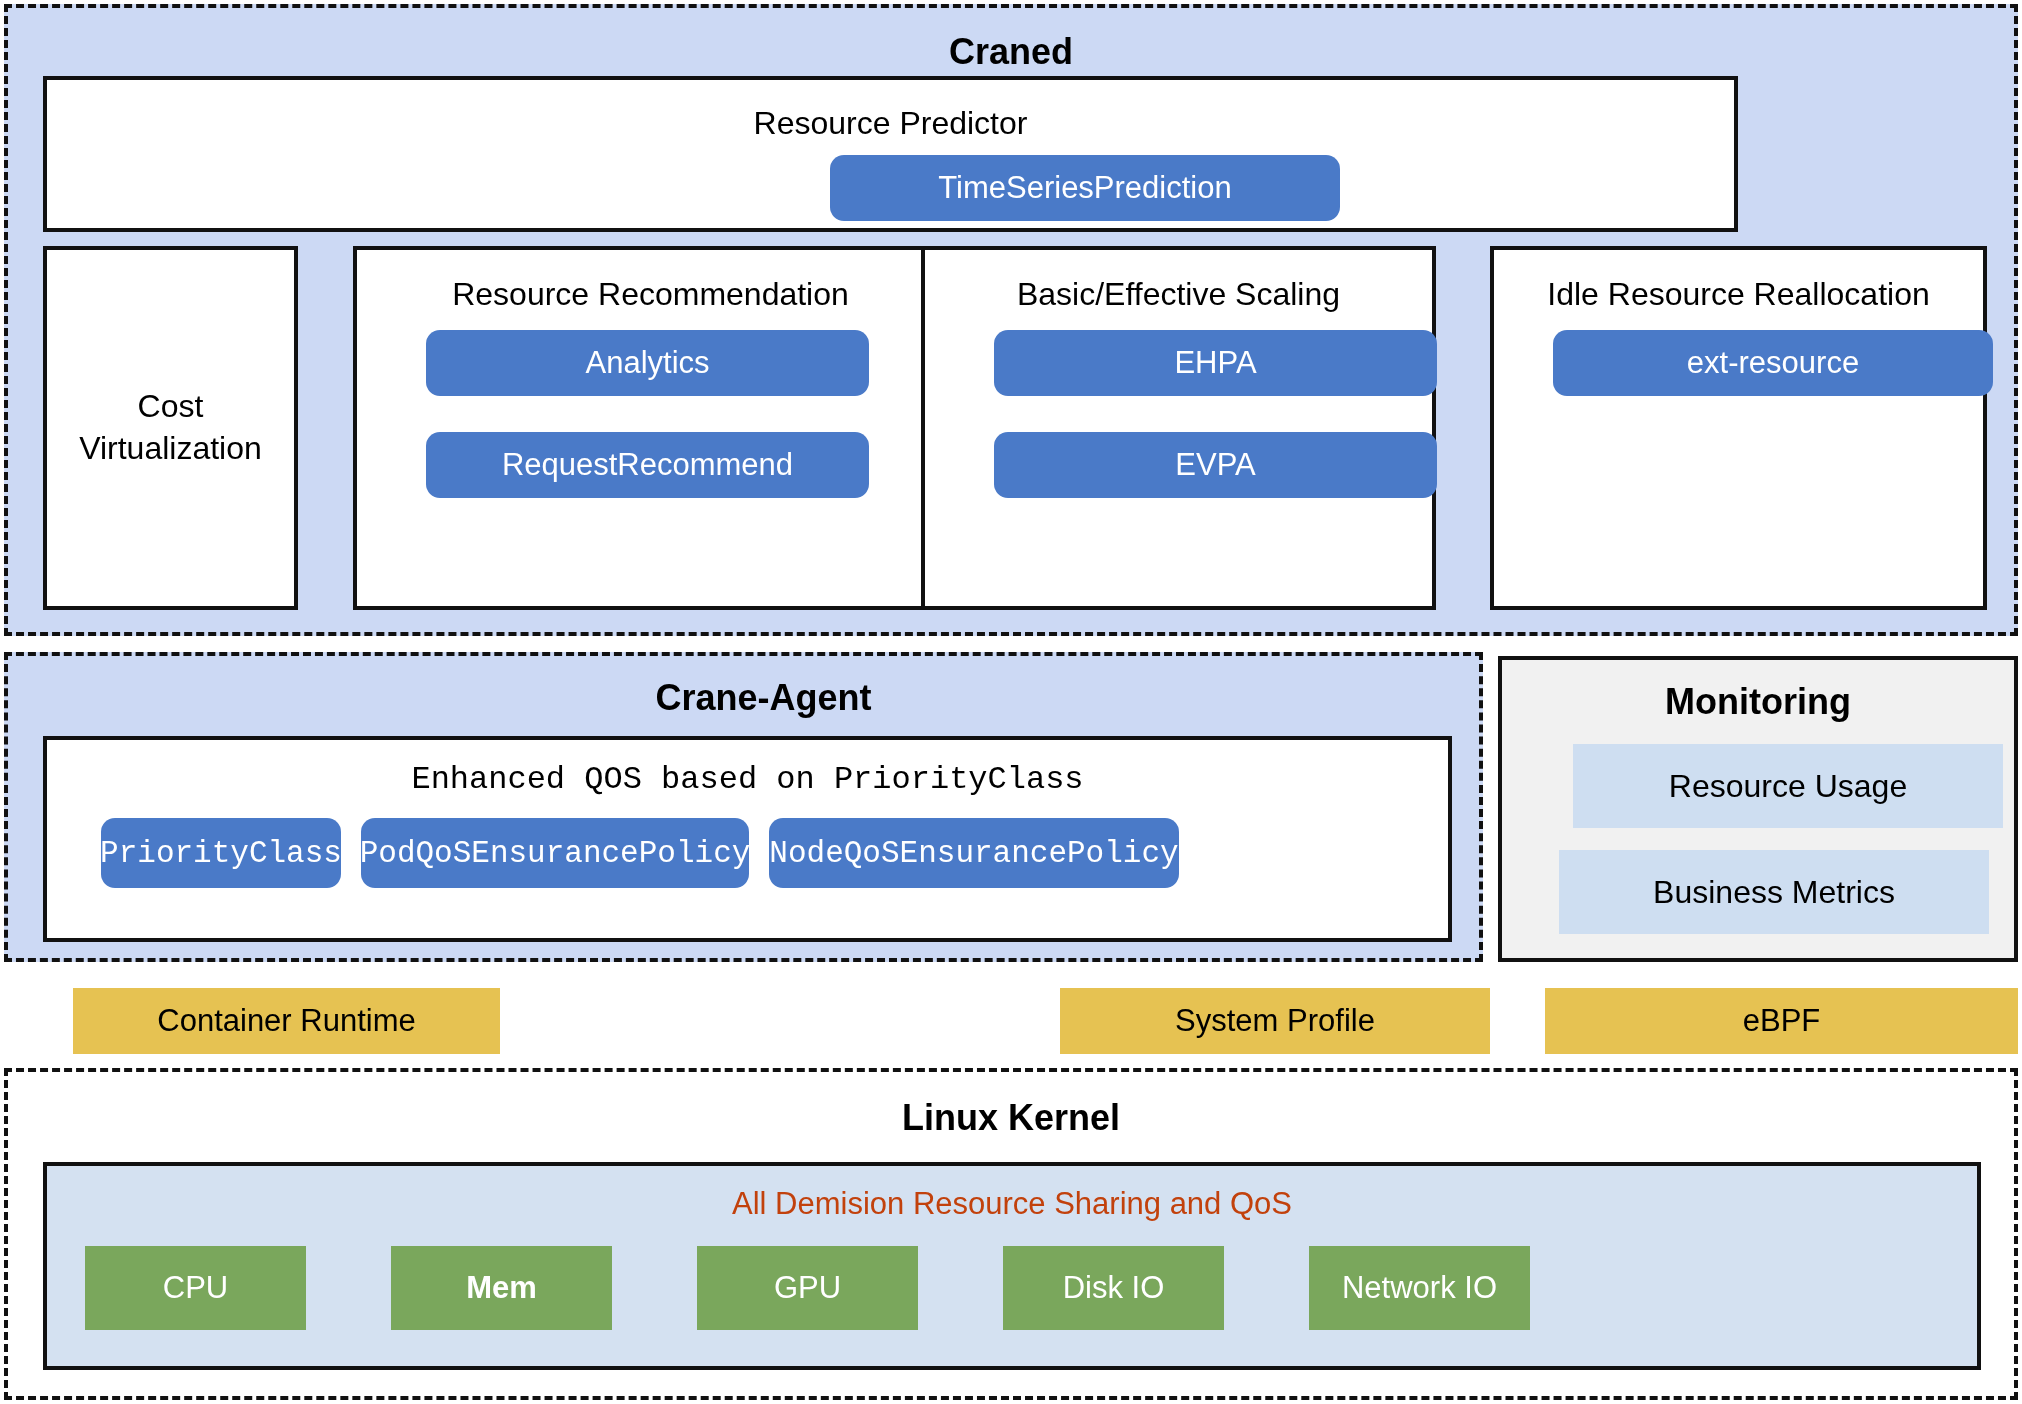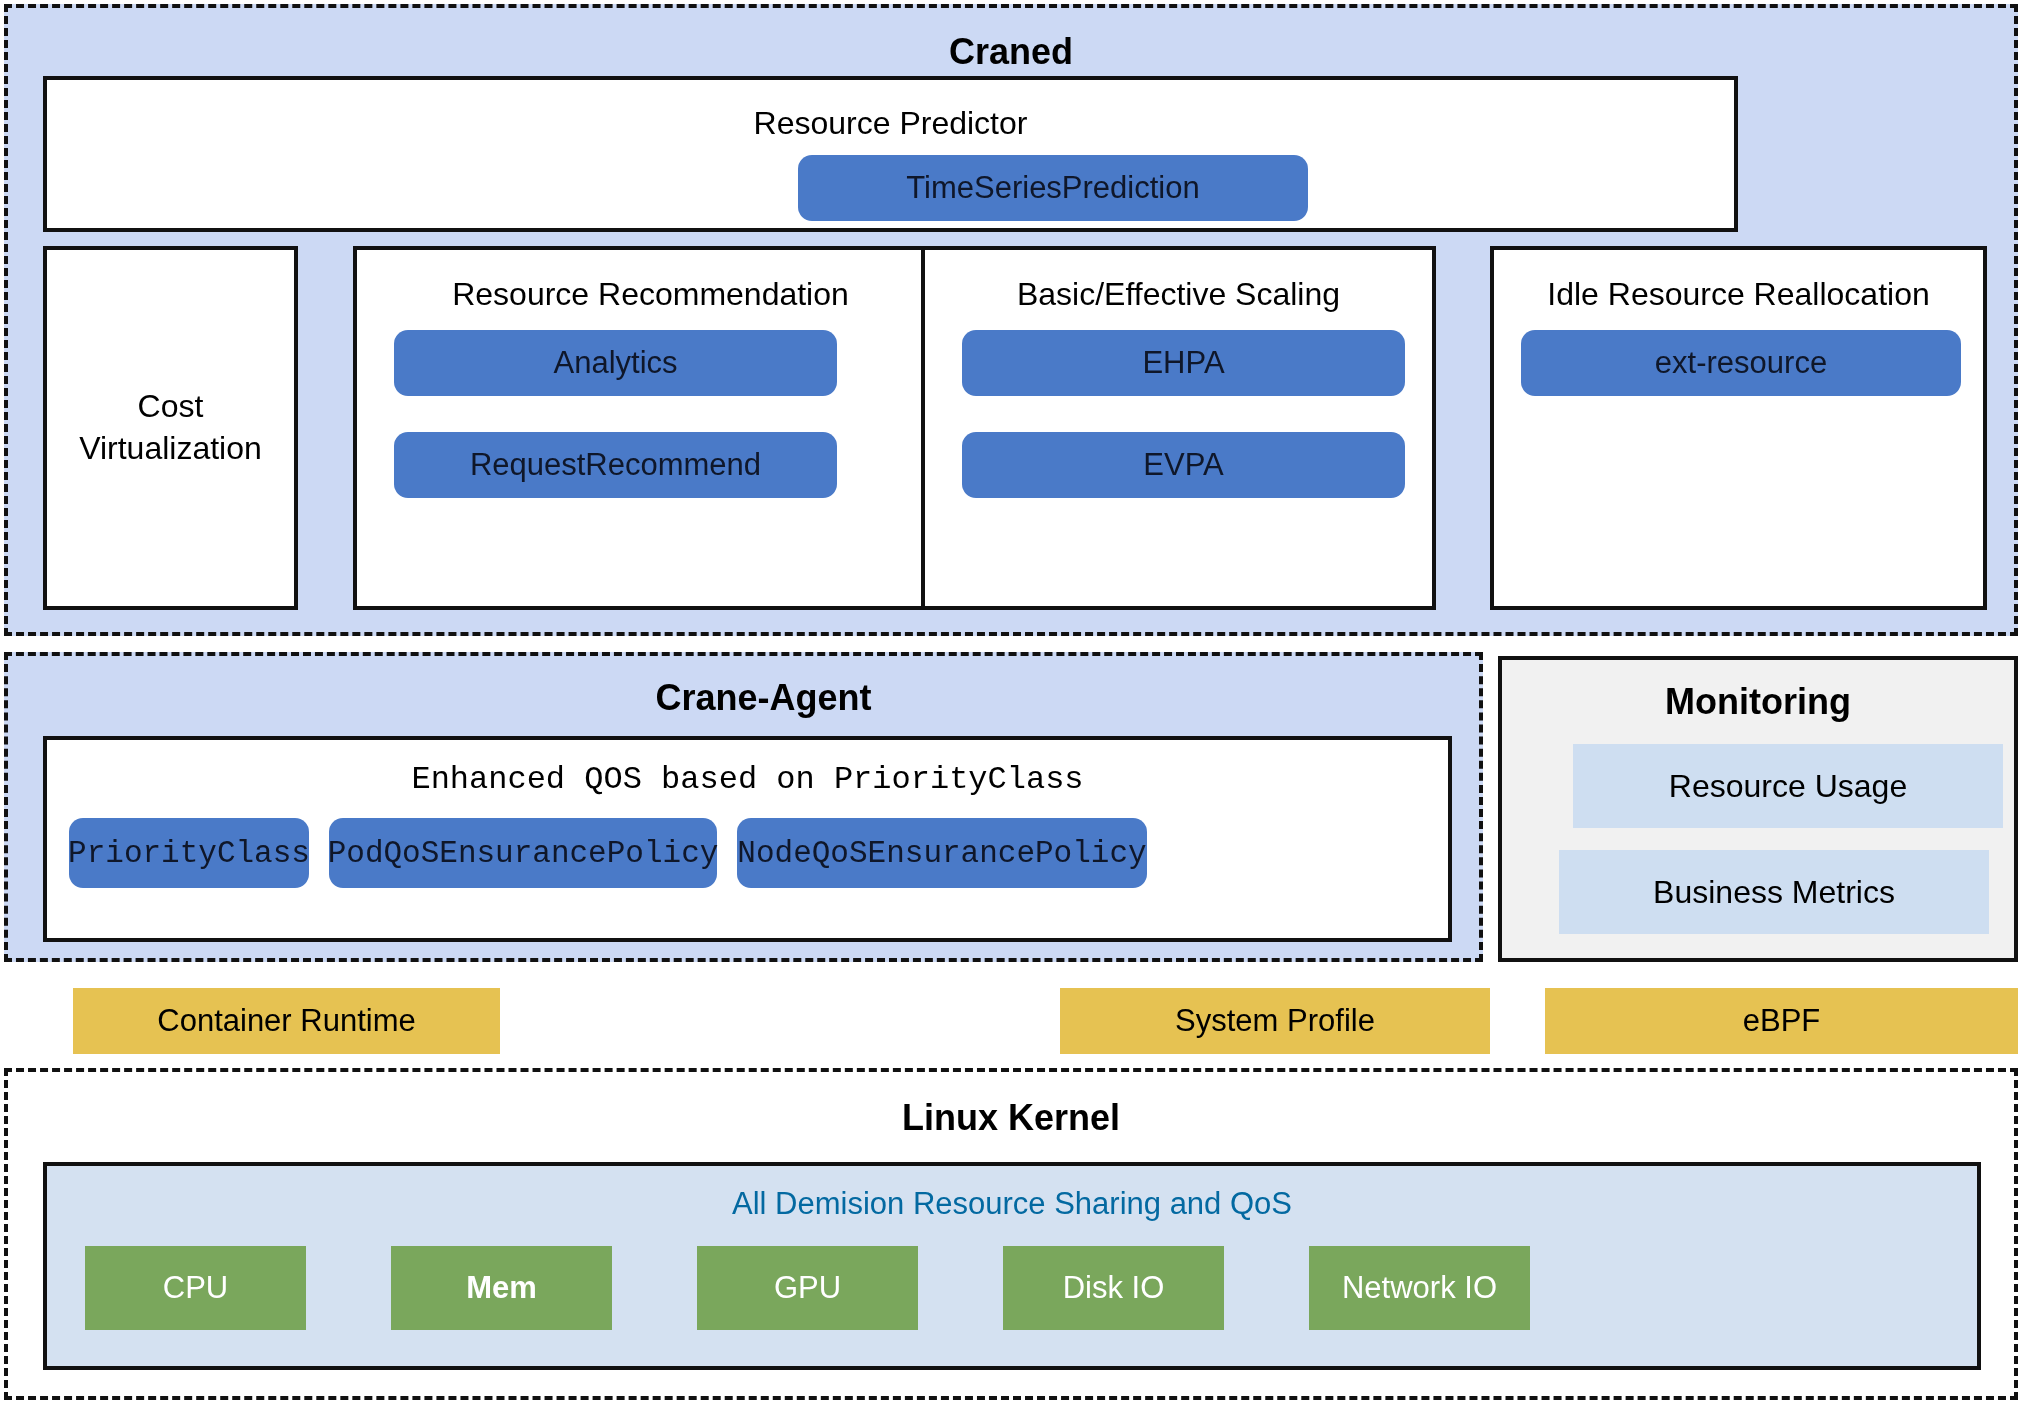--- a/index.html
+++ b/index.html
@@ -49,27 +49,28 @@
     font-size: 32px;
     color: #000000;
     line-height: 1.15;
   }
 
   
   .pill {
     position: absolute;
     background: #4a7ac8;
     border-radius: 14px;
-    color: #0f172a;
-    font-size: 31px;
-    display: flex;
-    align-items: center;
-    justify-content: center;
-    box-sizing: border-box;
-    text-align: center;
+    color: #ffffff;
+    font-size: 31px;
+    display: flex;
+    align-items: center;
+    justify-content: center;
+    box-sizing: border-box;
+    text-align: center;
+    margin-left: 32px;
   }
 
   
   .monitoring-box {
     position: absolute;
     background: #f1f1f1;
     border: 4px solid #111111;
     box-sizing: border-box;
   }
   .monitor-item {
@@ -98,21 +99,21 @@
   
   .kernel-inner {
     position: absolute;
     background: #d4e1f1;
     border: 4px solid #111111;
     box-sizing: border-box;
   }
   .kernel-inner-title {
     text-align: center;
     font-size: 31px;
-    color: #0369a1;
+    color: #c2410c;
   }
   .green-box {
     position: absolute;
     background: #7aa75c;
     display: flex;
     align-items: center;
     justify-content: center;
     font-size: 31px;
     color: #ffffff;
     box-sizing: border-box;

